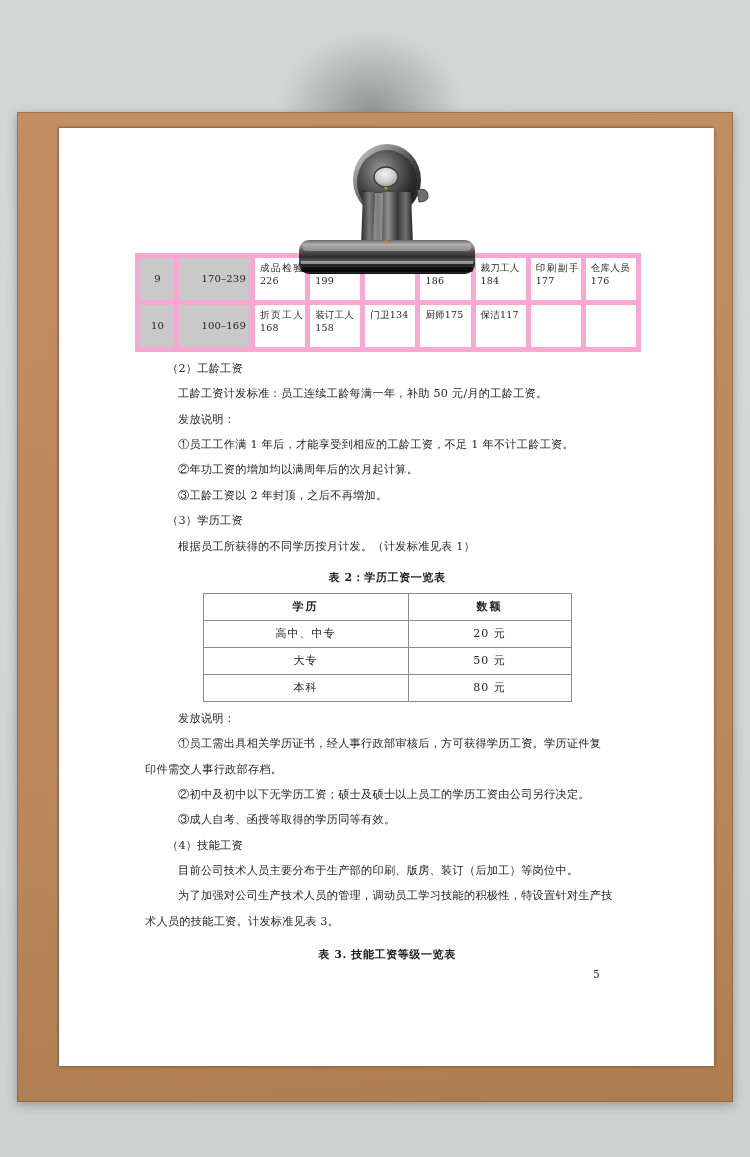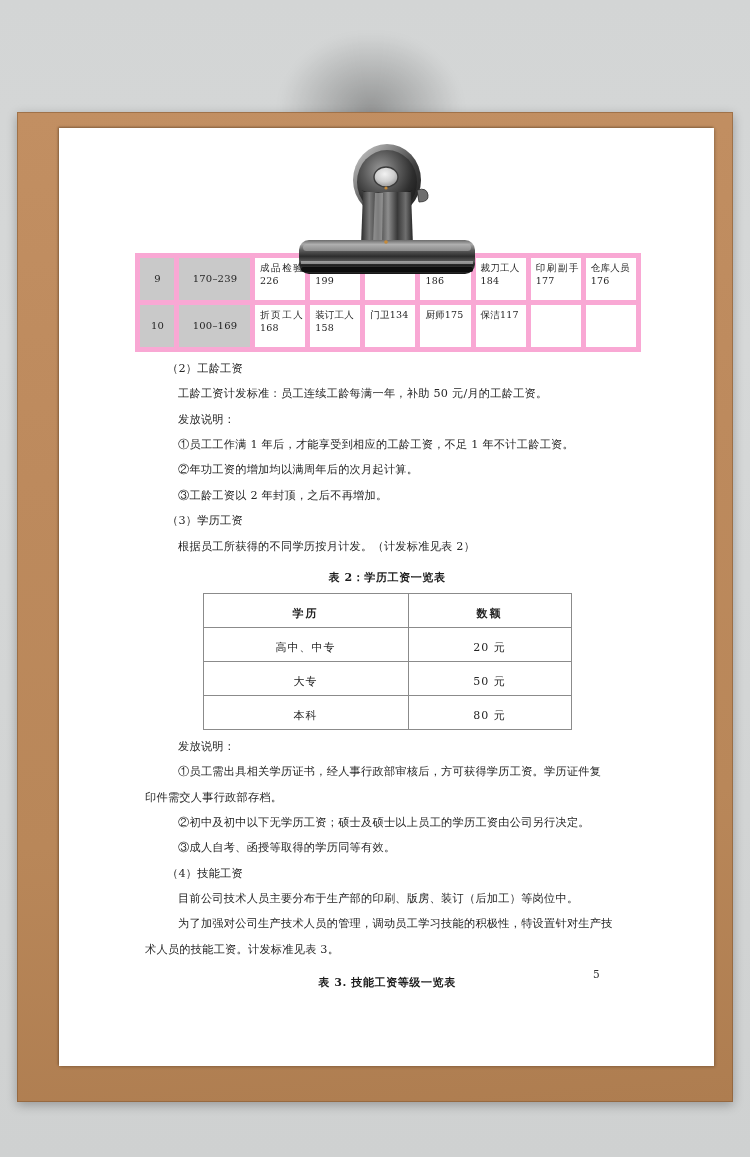--- a/index.html
+++ b/index.html
@@ -102,21 +102,21 @@
     letter-spacing: 0.2px;
     color: #242424;
   }
   table.grid1 td.shade {
     background: #c9c9c9;
     text-align: center;
     vertical-align: middle;
     font-size: 10px;
   }
   table.grid1 td.numcol { width: 25px; }
-  table.grid1 td.rangecol { width: 62px; }
+  table.grid1 td.rangecol { width: 62px; text-align: right; }
   .cell-job {
     display: block;
     white-space: nowrap;
     letter-spacing: 1.6px;
   }
   .cell-job.tight { letter-spacing: 0.2px; }
   .cell-num { display: block; }
   .cell-inline { white-space: nowrap; letter-spacing: 0.2px; }
 
   
@@ -149,21 +149,21 @@
   table.grid2 {
     border-collapse: collapse;
     width: 368px;
     margin: 8px auto 0 auto;
     table-layout: fixed;
     font-size: 11px;
   }
   table.grid2 td {
     border: 1px solid #8b8b8b;
     text-align: center;
-    padding: 12px 2px 6px 2px;
+    padding: 5px 2px 6px 2px;
     height: 13px;
     letter-spacing: 1px;
     color: #242424;
   }
   table.grid2 td.hdr { font-weight: bold; letter-spacing: 2px; }
   table.grid2 col.c1 { width: 205px; }
   table.grid2 col.c2 { width: 163px; }
 
   
   .pagenum {
@@ -249,21 +249,21 @@
         </table>
 
         <p class="para sp-head">（2）工龄工资</p>
         <p class="para sp-body">工龄工资计发标准：员工连续工龄每满一年，补助 50 元/月的工龄工资。</p>
         <p class="para sp-body2">发放说明：</p>
         <p class="para sp-item">①员工工作满 1 年后，才能享受到相应的工龄工资，不足 1 年不计工龄工资。</p>
         <p class="para sp-item">②年功工资的增加均以满周年后的次月起计算。</p>
         <p class="para sp-item">③工龄工资以 2 年封顶，之后不再增加。</p>
 
         <p class="para sp-head">（3）学历工资</p>
-        <p class="para sp-body">根据员工所获得的不同学历按月计发。（计发标准见表 2）</p>
+        <p class="para sp-body">根据员工所获得的不同学历按月计发。（计发标准见表 1）</p>
         <p class="caption">表 2：学历工资一览表</p>
 
         <table class="grid2">
           <colgroup>
               <col class="c1">
               <col class="c2">
             </colgroup>
           <tbody>
             <tr>
               <td class="hdr">学历</td>

